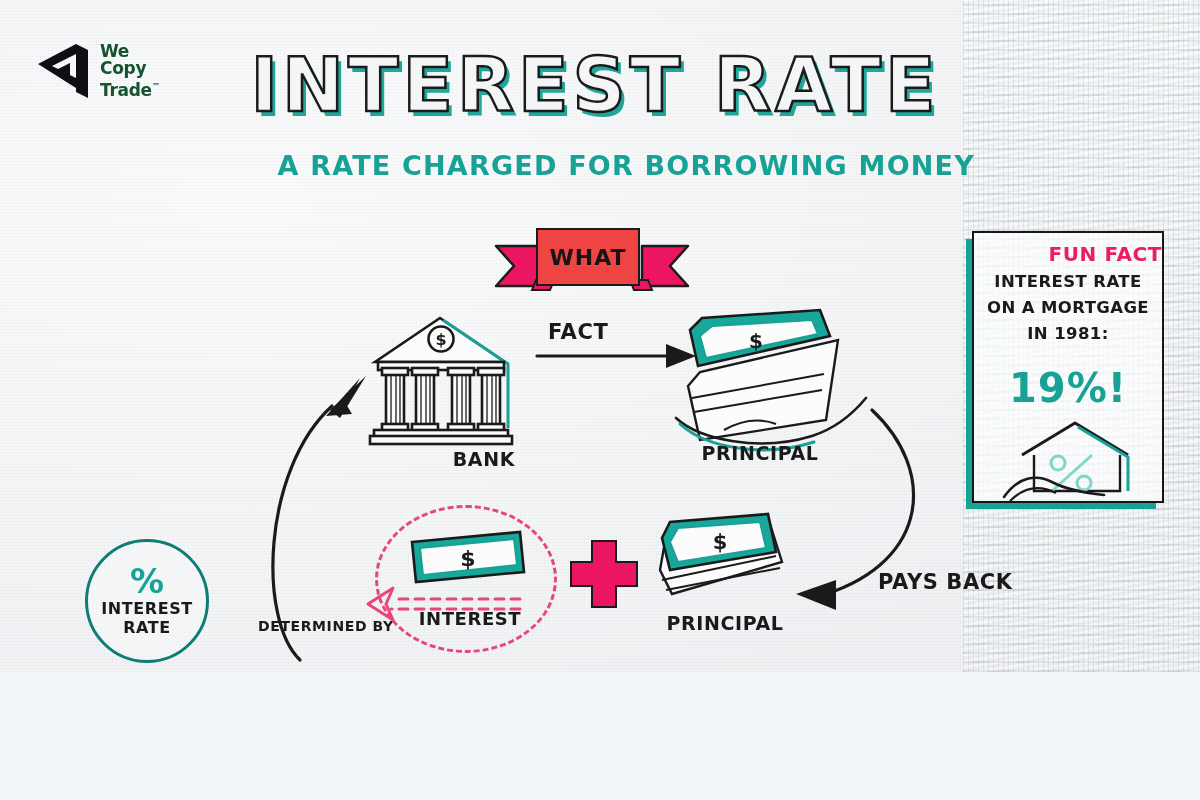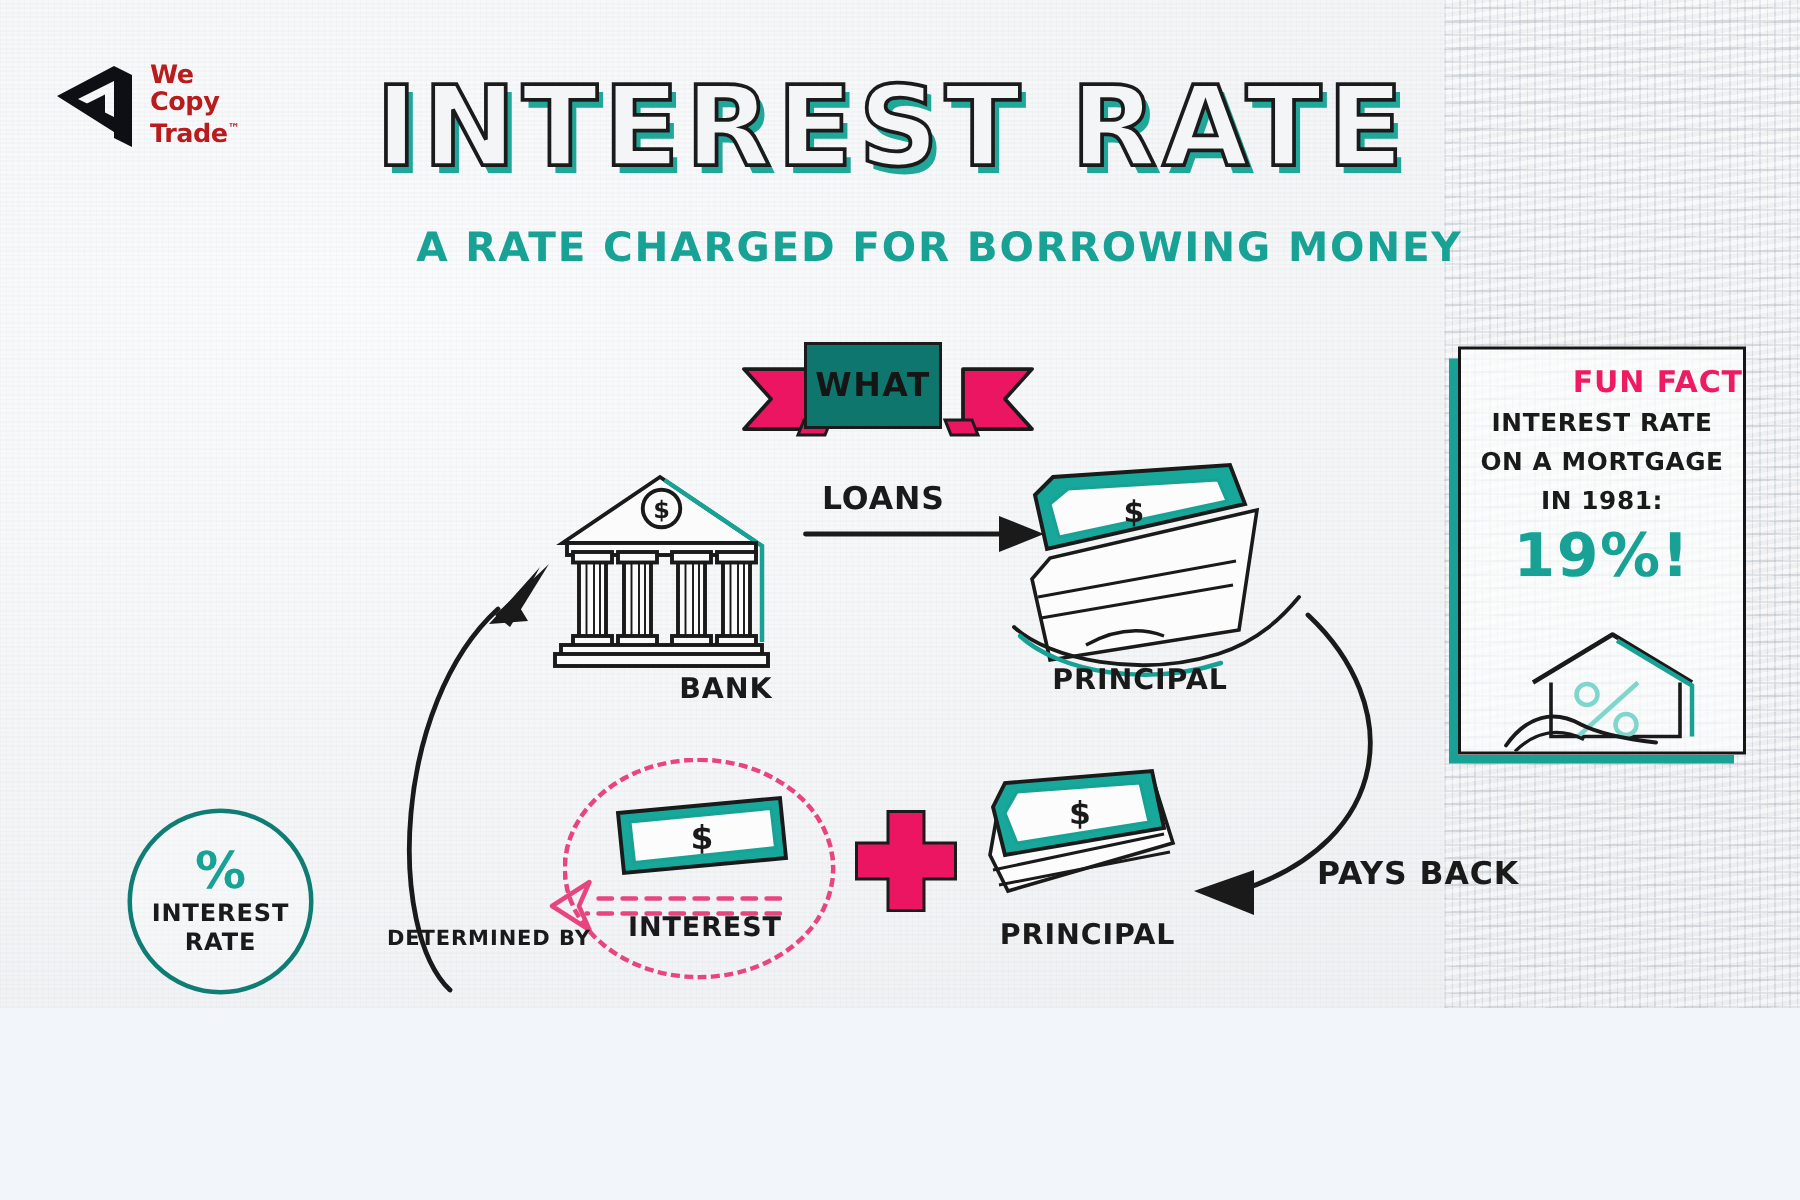--- a/index.html
+++ b/index.html
@@ -44,21 +44,21 @@
        rgba(255,255,255,.55) 0 3px, rgba(190,198,206,.25) 3px 6px);
     opacity:.5;
   }
 
   
   .logo { position:absolute; left:36px; top:42px; display:flex; align-items:center; gap:10px; }
   .logo-mark { width:54px; height:58px; }
   .logo-txt {
     font-family:"DejaVu Sans", sans-serif;
     font-weight:bold; font-size:17px; line-height:17.5px;
-    color:#b91c1c; letter-spacing:-0.3px;
+    color:#14532d; letter-spacing:-0.3px;
   }
   .logo-txt sup { font-size:8px; vertical-align:super; }
 
   
   .title {
     position:absolute; left:225px; top:48px; width:740px;
     text-align:center;
     font-family:"DejaVu Sans", sans-serif;
     font-weight:bold;
     font-size:74px;
@@ -74,22 +74,22 @@
     font-family:"DejaVu Sans", sans-serif;
     font-weight:bold;
     font-size:27px;
     letter-spacing:1.2px;
     color:#17a295;
   }
 
   
   .banner { position:absolute; left:492px; top:228px; width:200px; height:72px; }
   .banner-label {
-    position:absolute; left:44px; top:0; width:92px; height:58px;
-    background:#0f766e; border:2.5px solid #1b1b1b;
+    position:absolute; left:44px; top:0; width:104px; height:58px;
+    background:#ef4444; border:2.5px solid #1b1b1b;
     display:flex; align-items:center; justify-content:center;
     font-family:"DejaVu Sans", sans-serif; font-weight:bold;
     font-size:22px; letter-spacing:1px; color:#151515;
     z-index:3;
   }
 
   
   .hand {
     font-family:"DejaVu Sans", sans-serif;
     font-weight:bold;
@@ -110,21 +110,21 @@
     margin-top:9px; text-align:right;
     font-family:"DejaVu Sans", sans-serif; font-weight:bold;
     font-size:20px; letter-spacing:.6px; color:#ee1b62;
   }
   .ff-body {
     margin-top:5px; text-align:center; padding:0 8px;
     font-family:"DejaVu Sans", sans-serif; font-weight:bold;
     font-size:16.5px; line-height:21px; color:#1a1a1a; letter-spacing:.4px;
   }
   .ff-big {
-    text-align:center; margin-top:4px;
+    text-align:center; margin-top:21px;
     font-family:"DejaVu Sans", sans-serif; font-weight:bold;
     font-size:40px; color:#17a295; letter-spacing:1px;
   }
   .ff-art { position:absolute; left:26px; bottom:0px; width:150px; height:90px; }
 
   
   .ircircle {
     position:absolute; left:85px; top:539px; width:124px; height:124px;
     border:3px solid #0f7d74; border-radius:50%;
     display:flex; flex-direction:column; align-items:center; justify-content:center;
@@ -281,21 +281,21 @@
   </svg>
 
   <div class="hand lbl" style="left:405px; top:448px; width:110px; text-align:right; font-size:19px;">BANK</div>
 
   <div class="hand lbl" style="left:690px; top:442px; width:140px; text-align:center; font-size:19px;">PRINCIPAL</div>
 
   <div class="hand lbl" style="left:655px; top:612px; width:140px; text-align:center; font-size:19px;">PRINCIPAL</div>
 
   <div class="hand lbl" style="left:410px; top:608px; width:120px; text-align:center; font-size:18px;">INTEREST</div>
 
-  <div class="hand lbl" style="left:548px; top:320px; font-size:21px;">LOANS</div>
+  <div class="hand lbl" style="left:548px; top:320px; font-size:21px;">FACT</div>
 
   <div class="hand lbl" style="left:878px; top:570px; font-size:21px;">PAYS BACK</div>
 
   <div class="hand lbl" style="left:215px; top:618px; font-size:14px;margin-left:43px;">DETERMINED BY</div>
 
   <div class="dash-ellipse"></div>
 
   <div class="ircircle">
     <div class="ir-pct">%</div>
     <div class="hand ir-t1">INTEREST</div>

